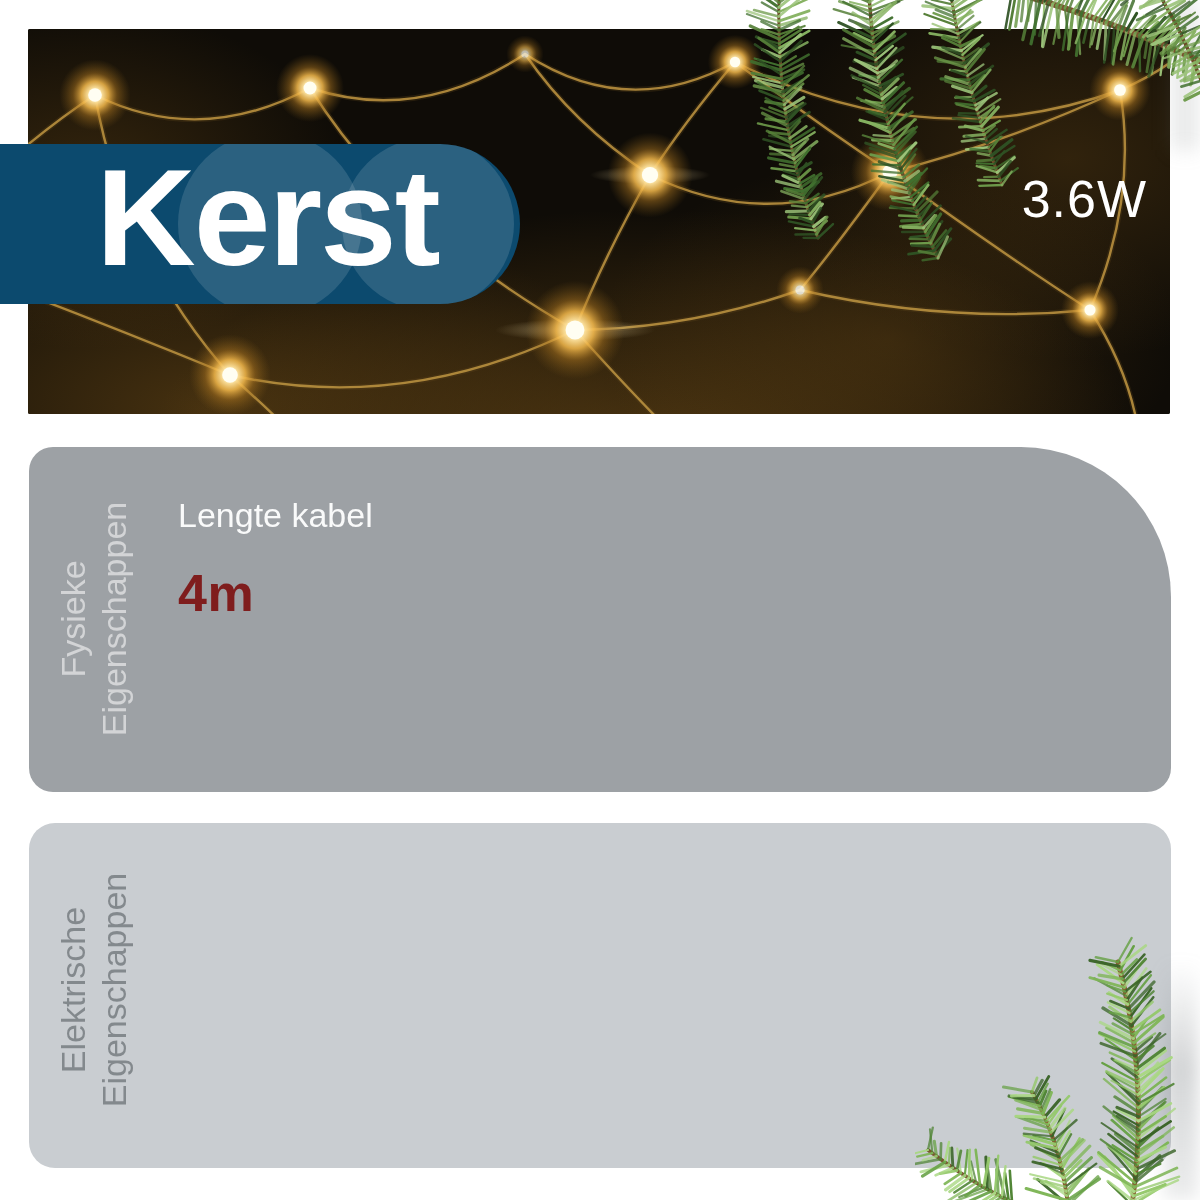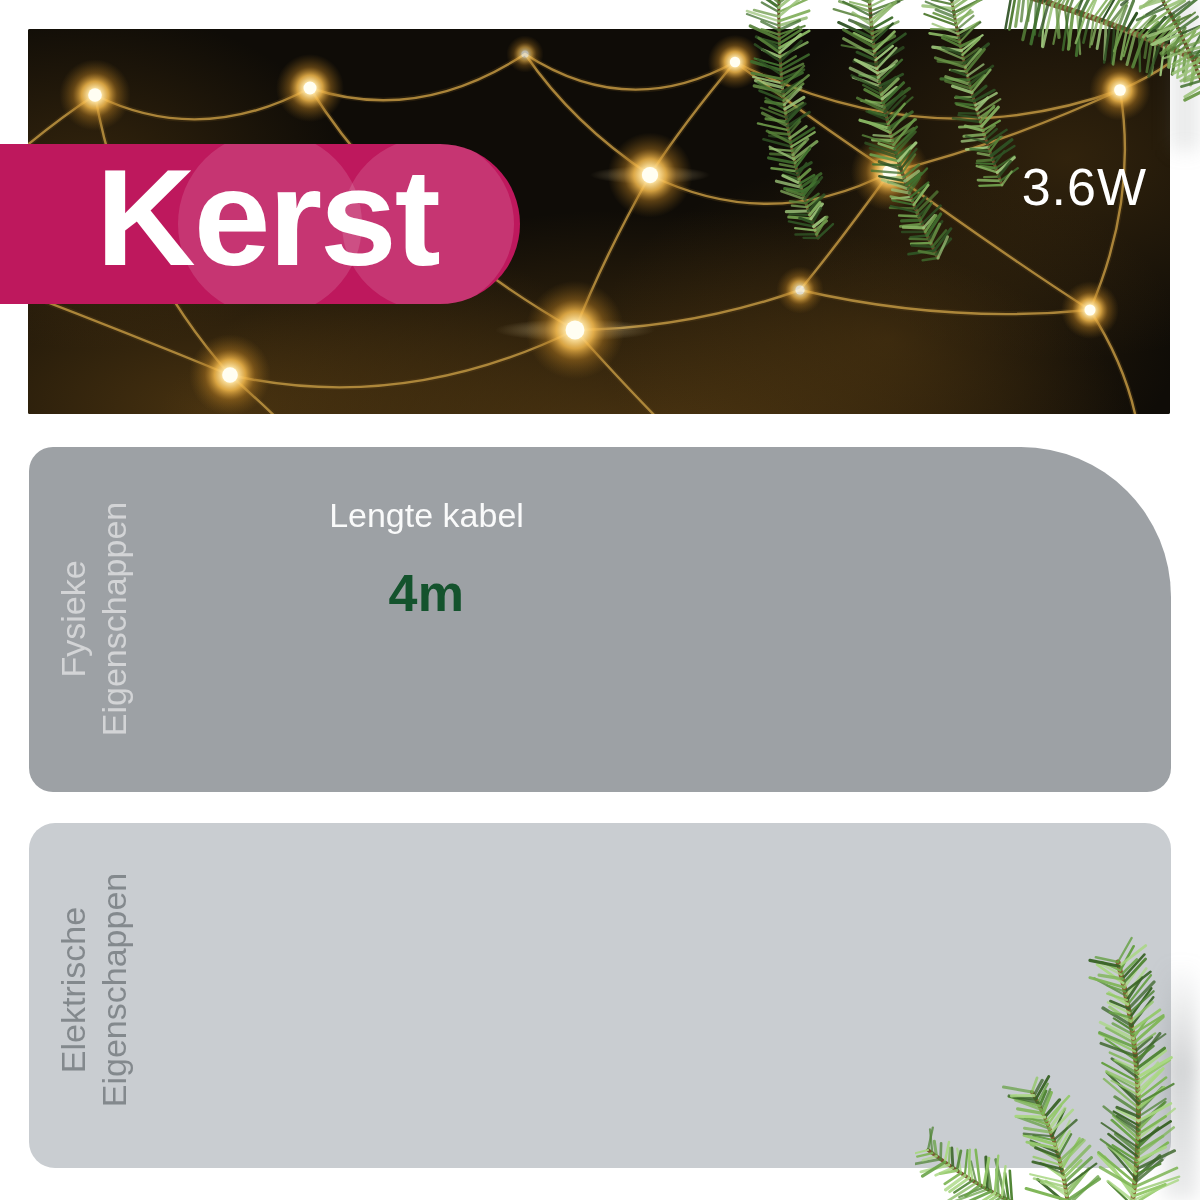--- a/index.html
+++ b/index.html
@@ -5,50 +5,50 @@
   html,body{margin:0;padding:0;background:#ffffff;}
   .canvas{position:relative;width:1200px;height:1200px;background:#ffffff;overflow:hidden;
           font-family:"Liberation Sans","DejaVu Sans",sans-serif;}
 
   
   .photo{position:absolute;left:28px;top:29px;width:1142px;height:385px;overflow:hidden;
          background:#0f0c07;border-radius:2px;}
   .photo svg{display:block;width:100%;height:100%;}
 
   
-  .banner{position:absolute;left:0;top:144px;width:520px;height:160px;background:#be185d;
+  .banner{position:absolute;left:0;top:144px;width:520px;height:160px;background:#0c4a6e;
           border-radius:0 84px 84px 0;overflow:hidden;}
   .banner .bub{position:absolute;background:rgba(255,255,255,0.13);border-radius:50%;}
   .bub1{left:178px;top:-12px;width:184px;height:184px;}
   .bub2{left:342px;top:-6px;width:172px;height:172px;}
   .banner .txt{position:absolute;left:96px;top:50%;transform:translateY(-54%);
                font-size:138px;font-weight:700;color:#ffffff;letter-spacing:-2px;white-space:nowrap;}
 
   
-  .wattage{position:absolute;right:53px;top:162px;color:#ffffff;
+  .wattage{position:absolute;right:53px;top:174px;color:#ffffff;
            font-size:52px;line-height:50px;font-weight:400;letter-spacing:1px;}
 
   
   .panel{position:absolute;left:29px;width:1142px;height:345px;}
   .p-phys{top:447px;background:#9da1a5;border-radius:24px 150px 24px 24px;color:#ffffff;}
   .p-elec{top:823px;background:#c9cdd1;border-radius:26px;color:#16181a;}
 
   .side-label{position:absolute;left:-164px;width:460px;height:84px;transform:rotate(-90deg);
               text-align:center;font-size:34px;line-height:41px;font-weight:400;}
   .p-phys .side-label{top:130px;color:rgba(255,255,255,0.55);}
   .p-elec .side-label{top:125px;color:rgba(35,42,47,0.42);}
   .side-label span{display:block;}
 
   .grid{position:absolute;left:149px;display:grid;grid-template-columns:497px auto;grid-auto-rows:146px;}
-  .p-phys .grid{top:47px;text-align:center;}
+  .p-phys .grid{top:47px;}
   .p-elec .grid{top:45px;}
   .lbl{font-size:34px;line-height:42px;font-weight:400;}
   .val{font-size:52px;line-height:62px;font-weight:700;margin-top:3px;letter-spacing:0.5px;}
   .p-phys .lbl{color:rgba(255,255,255,0.94);}
-  .p-phys .val{color:#14532d;margin-top:26px;}
+  .p-phys .val{color:#7f1d1d;margin-top:26px;}
   .p-elec .lbl{color:rgba(22,26,29,0.85);}
   .p-elec .val{color:#101214;}
 
   
   .branch{position:absolute;pointer-events:none;}
   #branch-top{left:690px;top:0;width:510px;height:335px;}
   #branch-bottom{left:915px;top:928px;width:285px;height:272px;}
   .shade-tr{position:absolute;left:1172px;top:0;width:26px;height:150px;
             background:rgba(120,125,128,0.18);filter:blur(10px);}
   .shade-br{position:absolute;left:1164px;top:960px;width:34px;height:240px;

